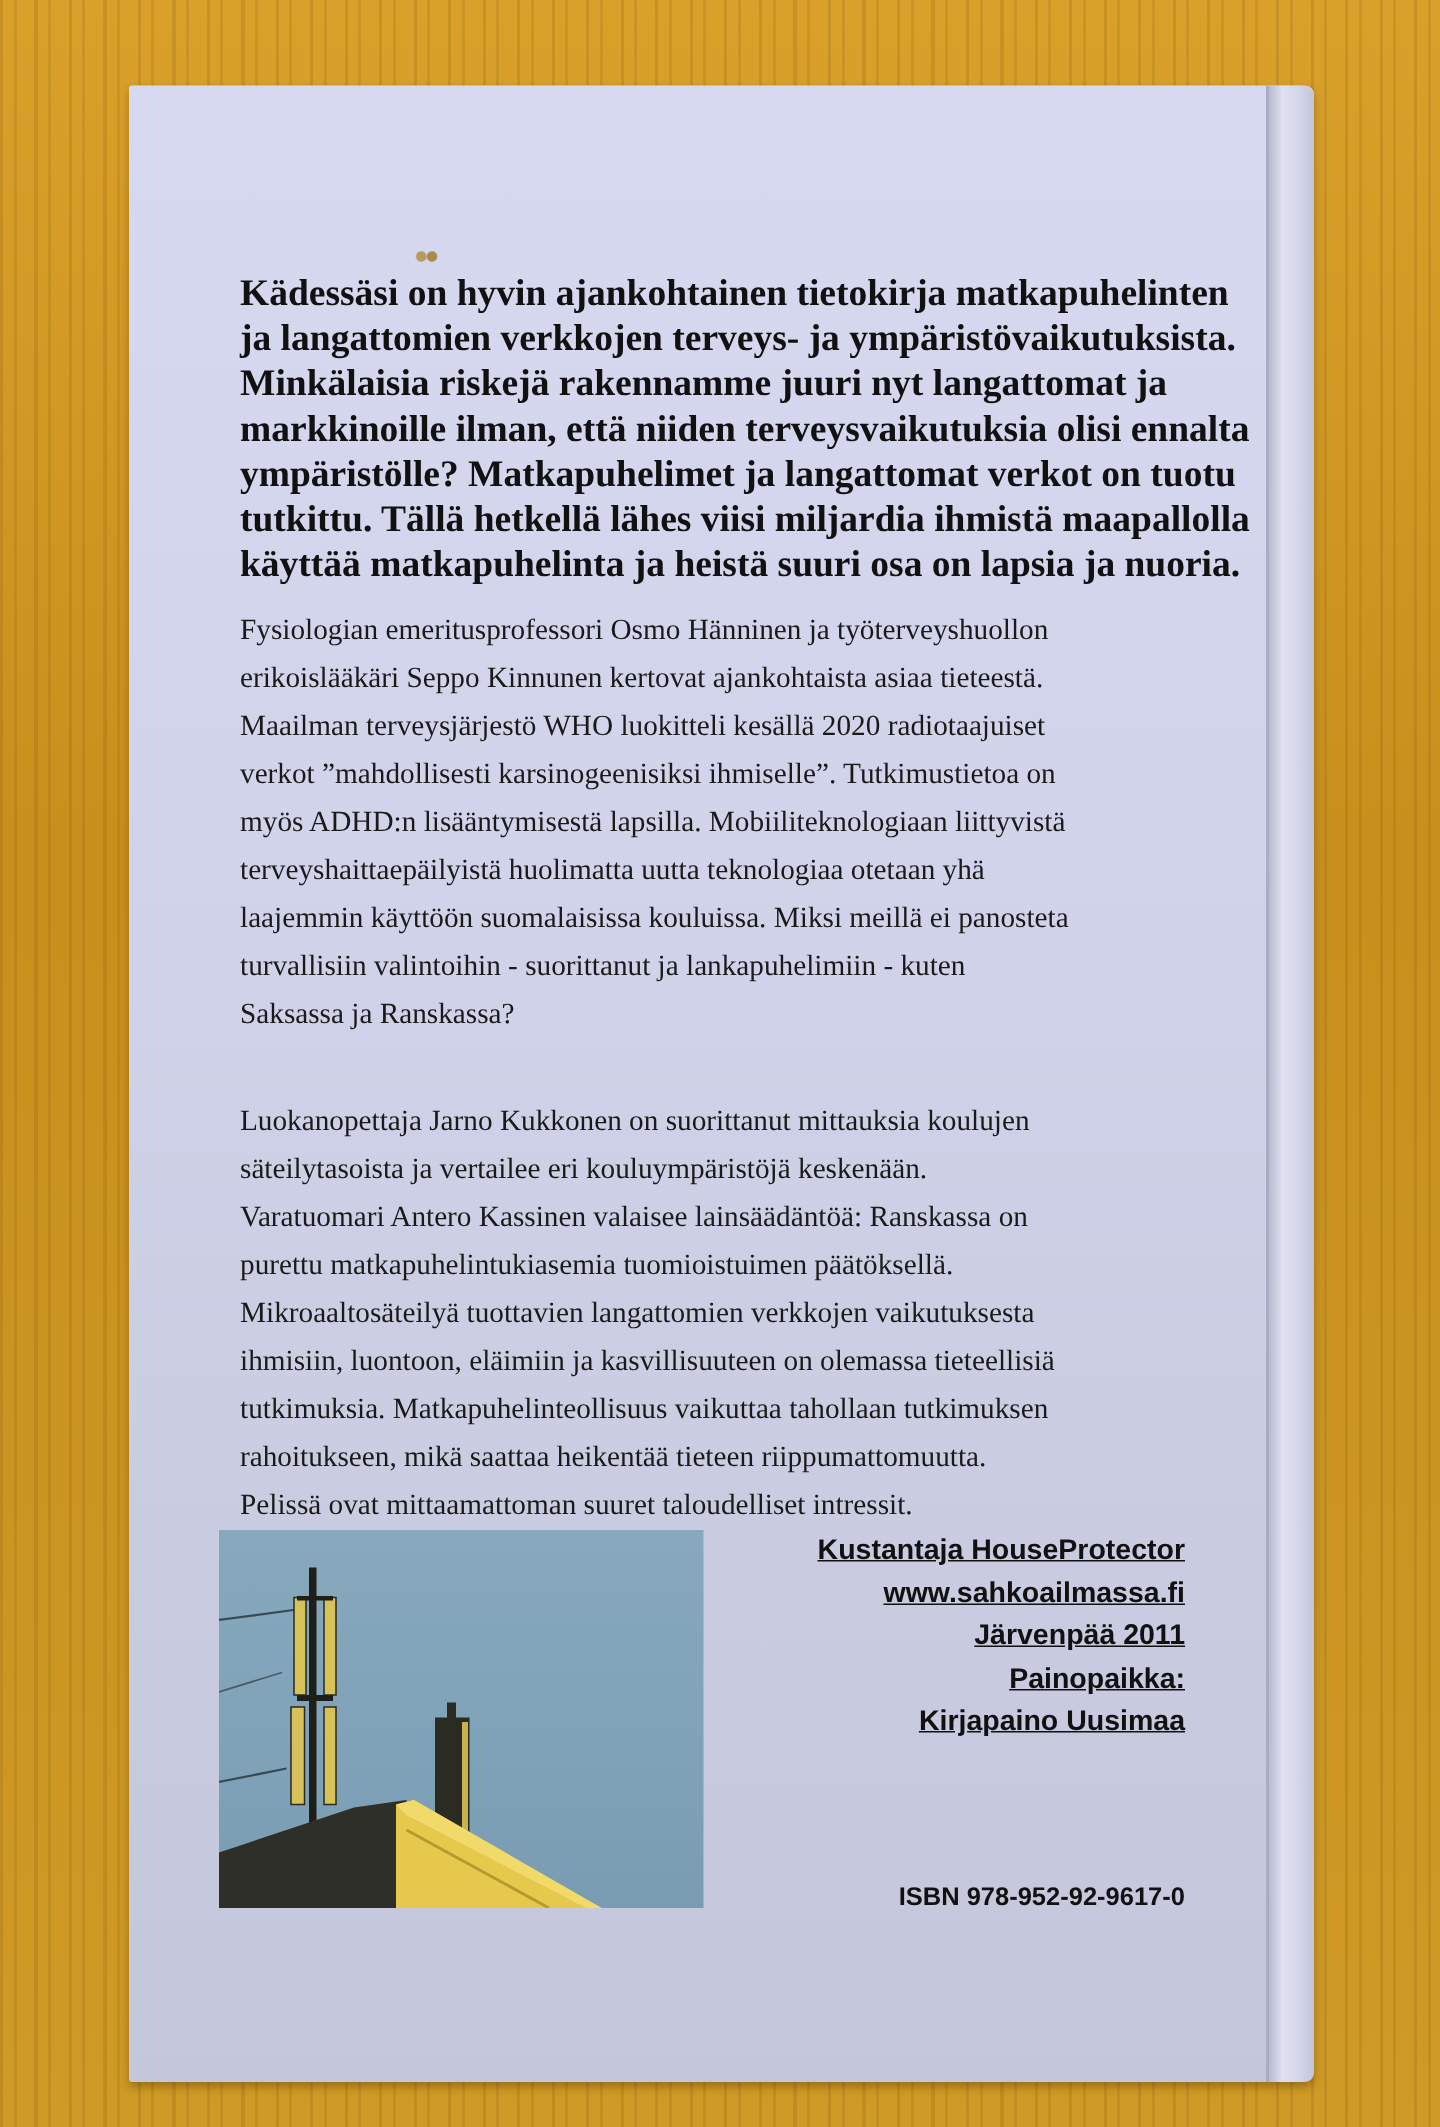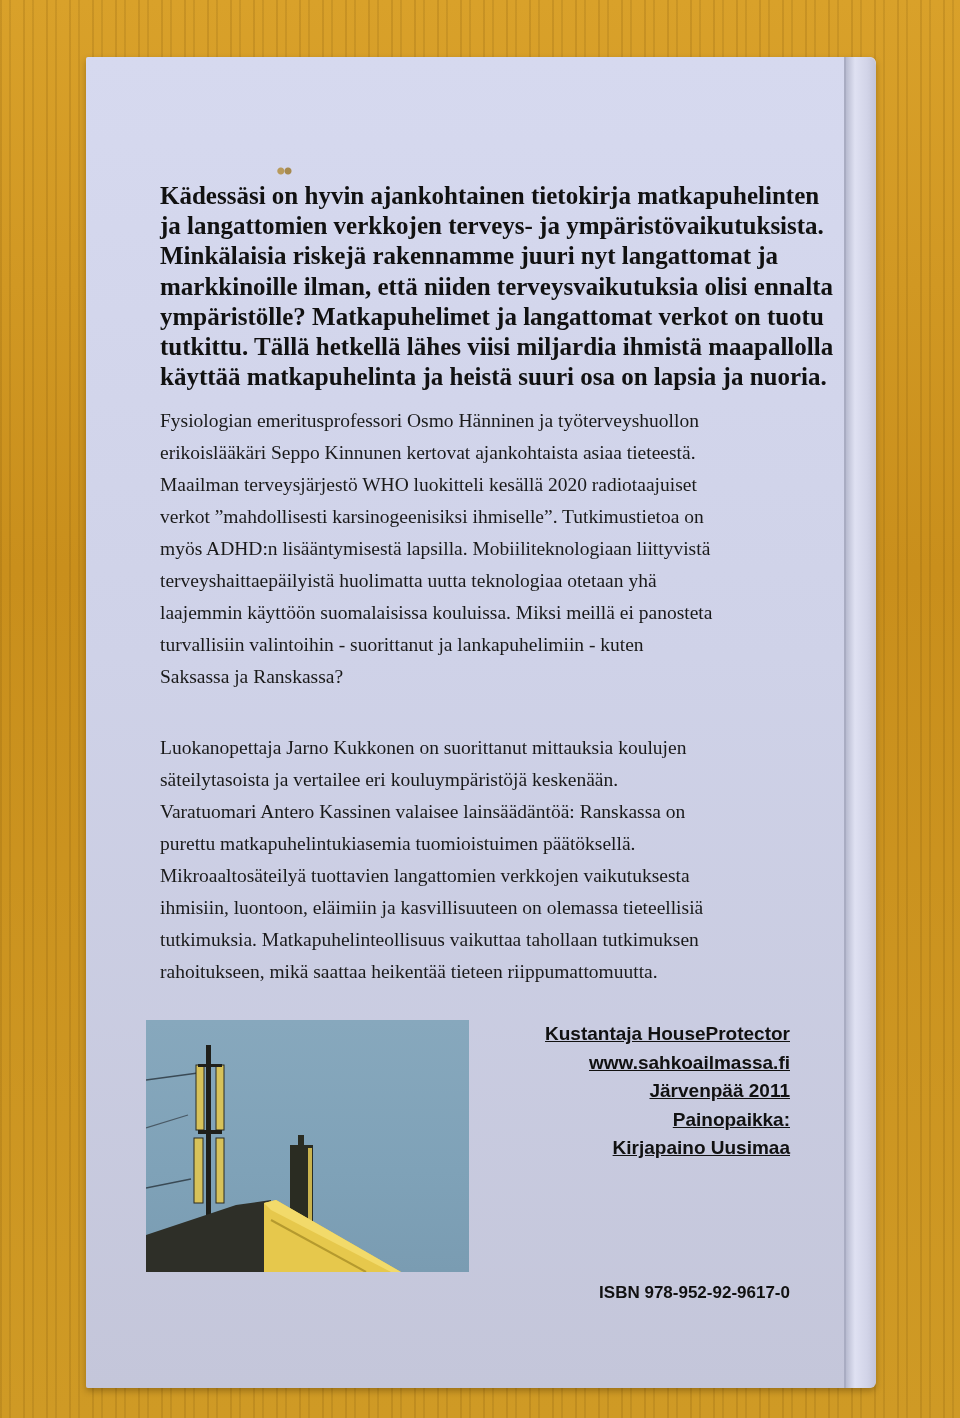--- a/index.html
+++ b/index.html
@@ -37,21 +37,21 @@
     overflow:hidden;
   }
   .publisher {
     position:absolute; right:86px; top:963px; text-align:right;
     font-family:"Liberation Sans", sans-serif; font-weight:bold;
     font-size:19px; line-height:28.5px; color:#111;text-decoration:underline;
   }
   .isbn {
     position:absolute; right:86px; top:1198px;
     font-family:"Liberation Sans", sans-serif; font-weight:bold;
-    font-size:17px; color:#111;margin-top:28px;
+    font-size:17px; color:#111;
   }
   .speck {
     position:absolute; left:190px; top:110px; width:16px; height:8px;
     background: radial-gradient(circle at 30% 50%, #b89a5c 0 3px, transparent 4px),
                 radial-gradient(circle at 75% 50%, #a78a4f 0 3px, transparent 4px);
   }
 </style>
 </head>
 <body>
 
@@ -83,20 +83,21 @@
 
   <div class="para body2">
     <span class="line">Luokanopettaja Jarno Kukkonen on suorittanut mittauksia koulujen</span>
     <span class="line">säteilytasoista ja vertailee eri kouluympäristöjä keskenään.</span>
     <span class="line">Varatuomari Antero Kassinen valaisee lainsäädäntöä: Ranskassa on</span>
     <span class="line">purettu matkapuhelintukiasemia tuomioistuimen päätöksellä.</span>
     <span class="line">Mikroaaltosäteilyä tuottavien langattomien verkkojen vaikutuksesta</span>
     <span class="line">ihmisiin, luontoon, eläimiin ja kasvillisuuteen on olemassa tieteellisiä</span>
     <span class="line">tutkimuksia. Matkapuhelinteollisuus vaikuttaa tahollaan tutkimuksen</span>
     <span class="line">rahoitukseen, mikä saattaa heikentää tieteen riippumattomuutta.</span>
+    <span class="line">Pelissä ovat mittaamattoman suuret taloudelliset intressit.</span>
   </div>
 
   <div class="photo">
     <svg width="323" height="252" viewBox="0 0 323 252" xmlns="http://www.w3.org/2000/svg">
 
       <line x1="0" y1="60" x2="52" y2="53" stroke="#3a4a55" stroke-width="1.5"></line>
       <line x1="0" y1="108" x2="42" y2="95" stroke="#4a5a66" stroke-width="1.2"></line>
       <line x1="0" y1="168" x2="45" y2="159" stroke="#3a4a55" stroke-width="1.5"></line>
 
       <rect x="60" y="25" width="5" height="175" fill="#1f1f1a"></rect>

